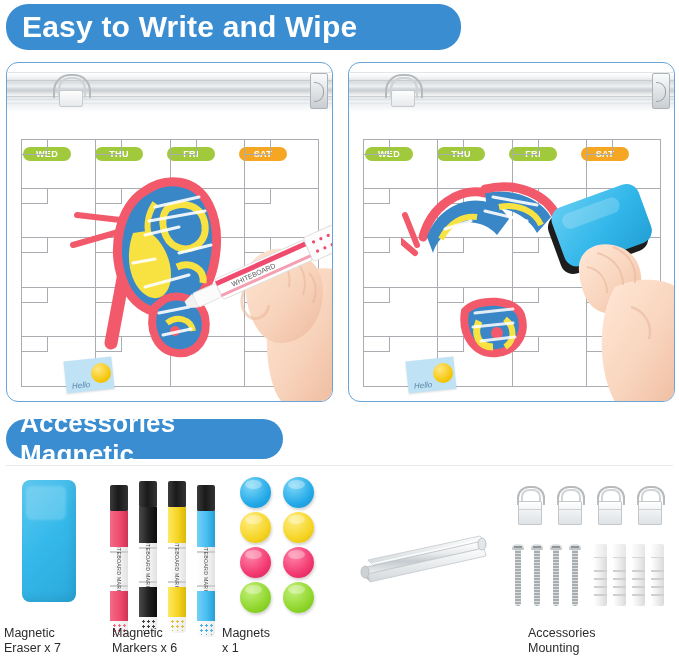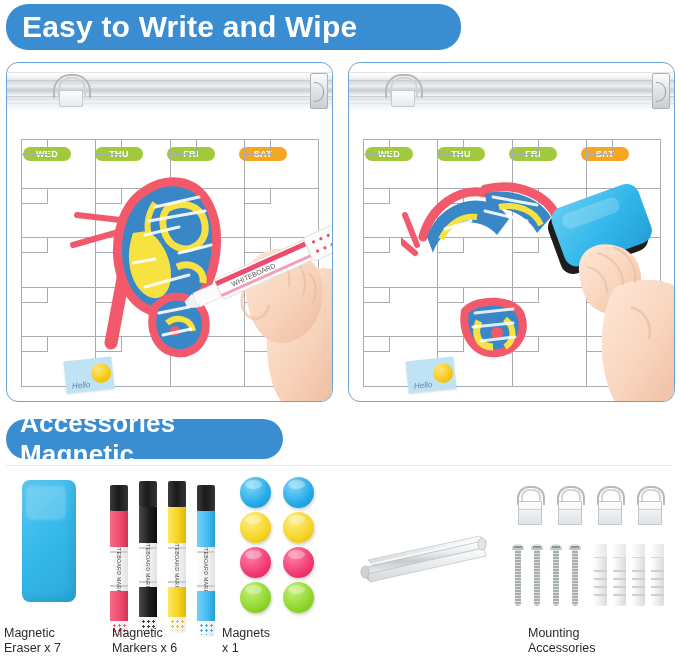--- a/index.html
+++ b/index.html
@@ -660,17 +660,17 @@
       <div class="notch" style="top:50px;"></div>
   </div>
   <div class="anchor" style="left:651px;top:544px;">
     <div class="notch" style="top:26px;"></div>
       <div class="notch" style="top:34px;"></div>
     <div class="notch" style="top:42px;"></div>
       <div class="notch" style="top:50px;"></div>
   </div>
 
   <div class="acc-caption" style="left:528px;top:626px;width:130px;">
+    <div>Accessories</div>
     <div>Mounting</div>
-    <div>Accessories</div>
   </div>
 
 </div>
 
 </body></html>

